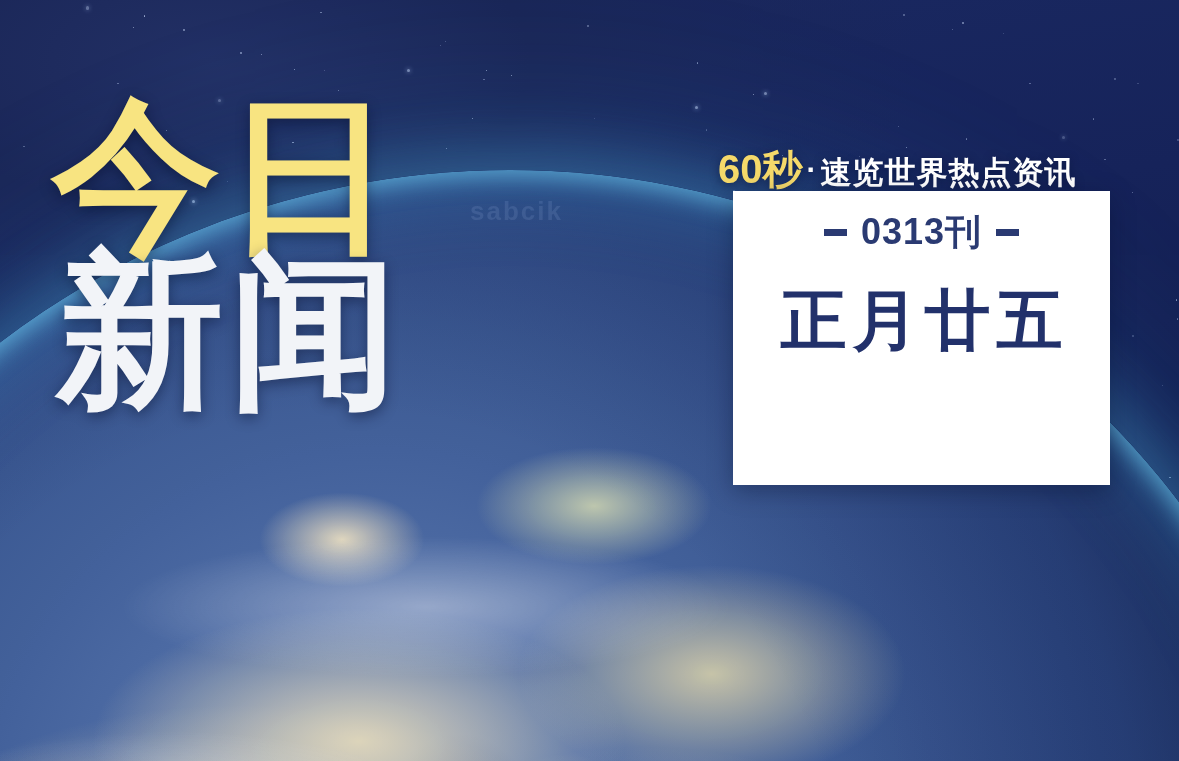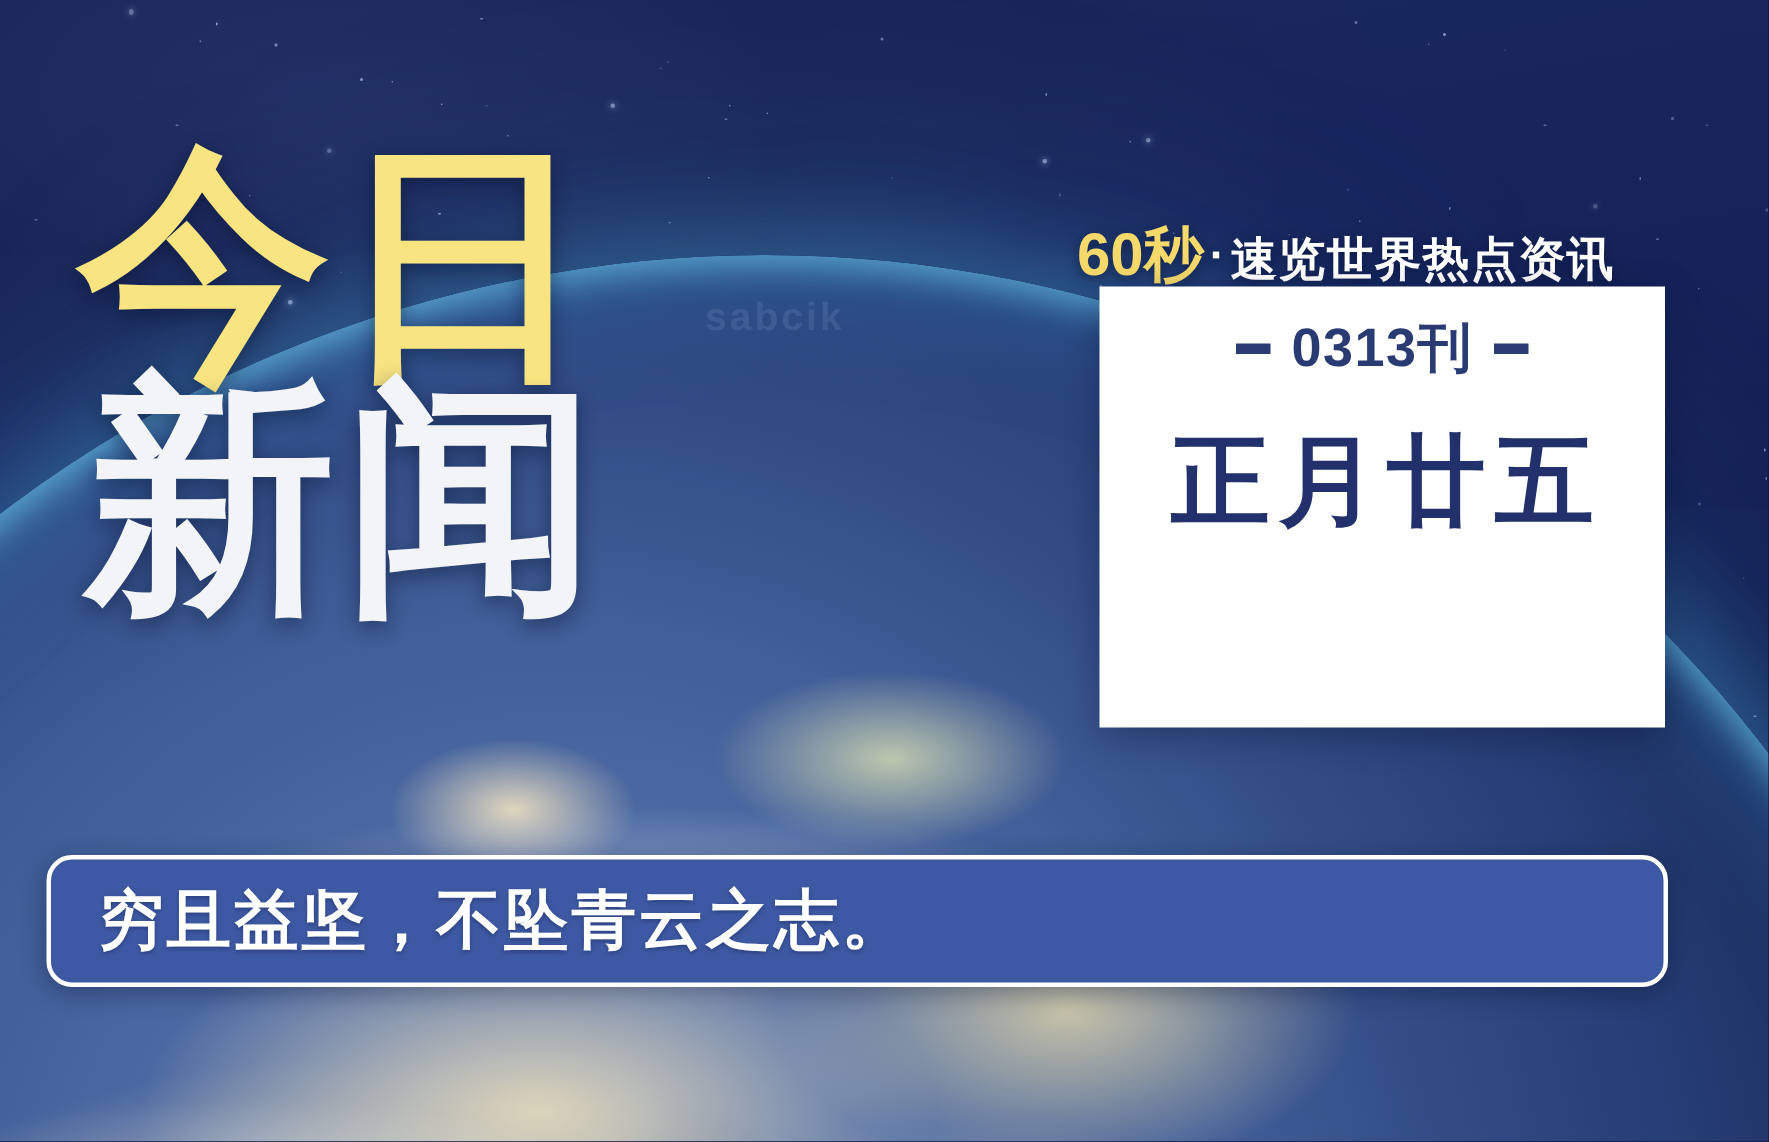--- a/index.html
+++ b/index.html
@@ -408,17 +408,14 @@
 
   <div class="info-card">
     <div class="issue">
       <span class="dash"></span>
       <span>0313刊</span>
       <span class="dash"></span>
     </div>
     <div class="lunar">正月廿五</div>
   </div>
 
-  <div class="quote-bar">
-    <span class="quote-text">穷且益坚，不坠青云之志。</span>
-  </div>
 
 </div>
 
 </body></html>

